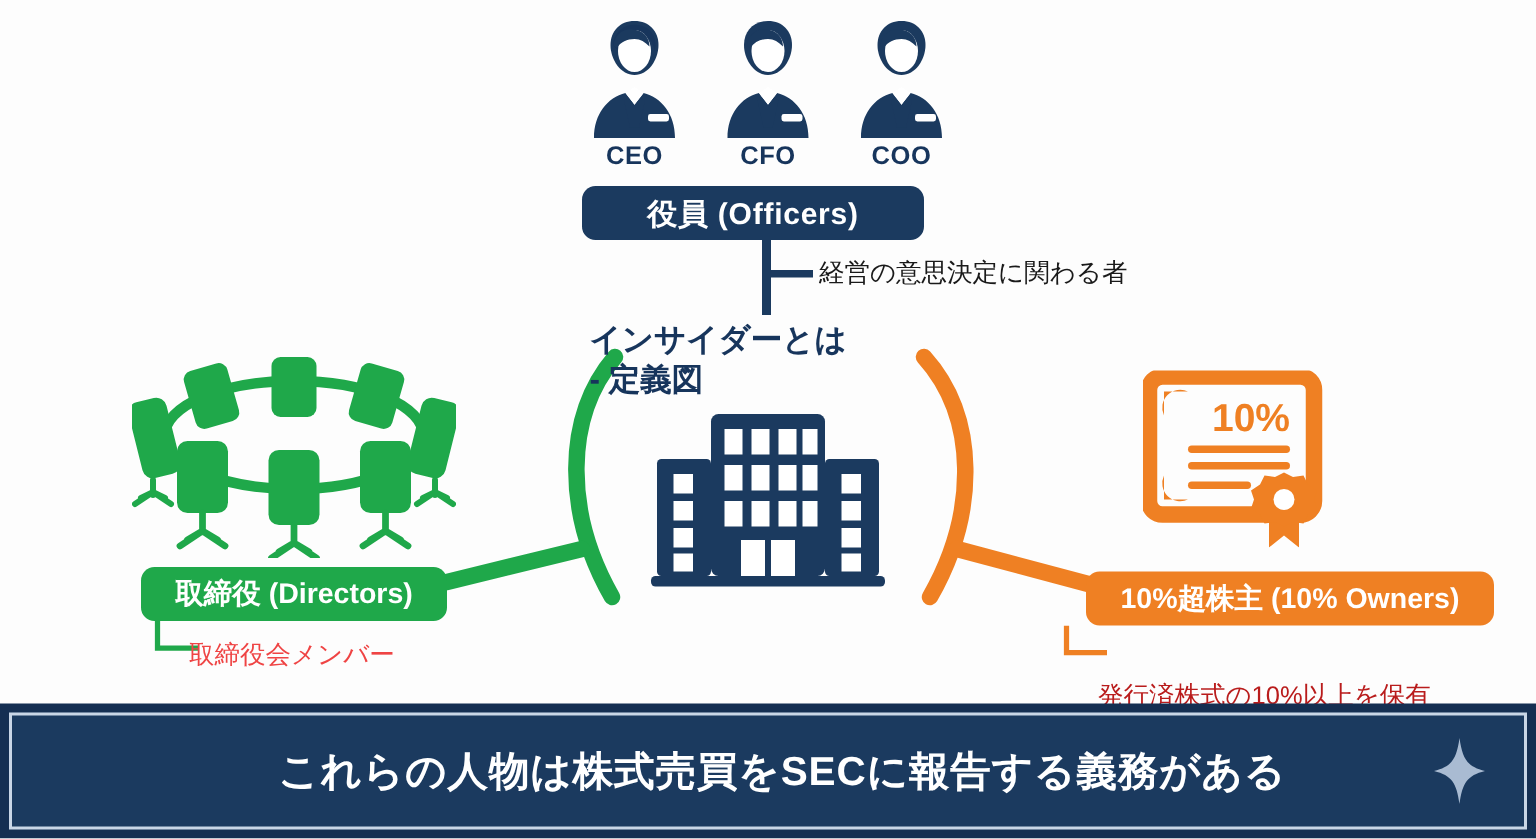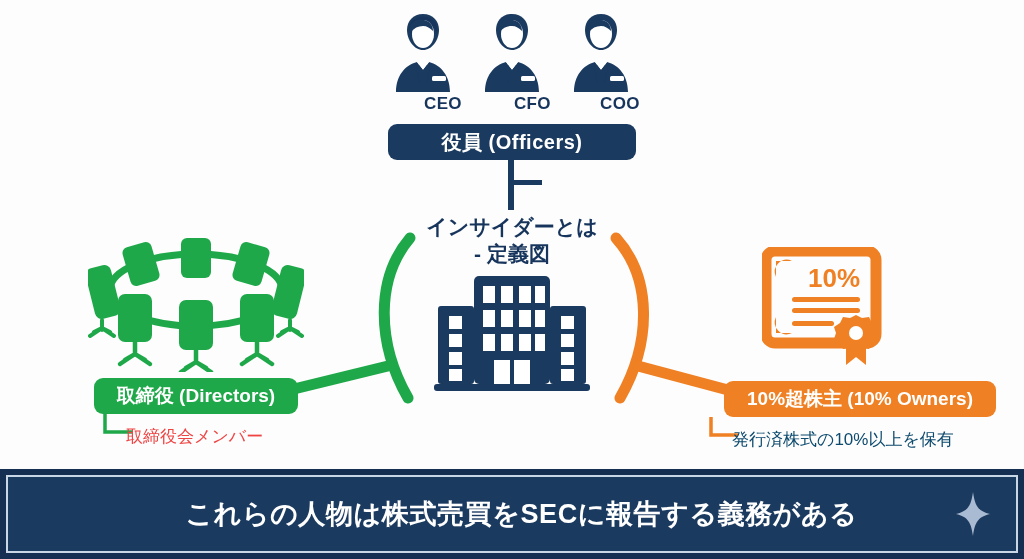--- a/index.html
+++ b/index.html
@@ -41,42 +41,42 @@
 
   .person-label-row {
     display: flex;
     justify-content: space-between;
     width: 256px;
     margin-top: 2px;
   }
 
   .person-label {
     width: 78px;
-    text-align: right;
+    text-align: center;
     font-size: 17px;
     font-weight: bold;
     color: #17355c;
     letter-spacing: .4px;
   }
 
   .badge {
     display: flex;
     align-items: center;
     justify-content: center;
     border-radius: 9px;
     font-weight: bold;
     color: #ffffff;
     white-space: nowrap;
   }
 
   #officers-badge {
     position: absolute;
     left: 388px;
     top: 124px;
-    width: 248px;
+    width: 228px;
     height: 36px;
     background: #1b3a5f;
     font-size: 20px;
     letter-spacing: .5px;
   }
 
   
   #officers-stem {
     position: absolute;
     left: 508px;
@@ -101,21 +101,21 @@
     color: #1a1a1a;
     white-space: nowrap;
   }
 
   
   #center-title {
     position: absolute;
     left: 393px;
     top: 214px;
     width: 238px;
-    text-align: center;
+    text-align: left;
     font-size: 21px;
     font-weight: bold;
     color: #17355c;
     line-height: 1.28;
     white-space: pre-line;
   }
 
   #building {
     position: absolute;
     left: 432px;
@@ -184,23 +184,23 @@
     position: absolute;
     left: 708px;
     top: 417px;
     width: 30px;
     height: 24px;
   }
 
   #owners-note {
     position: absolute;
     left: 732px;
-    top: 428px;
+    top: 452px;
     font-size: 17px;
-    color: #0c4a6e;
+    color: #b91c1c;
     white-space: nowrap;
   }
 
   
   #arcs {
     position: absolute;
     left: 280px;
     top: 230px;
     width: 470px;
     height: 190px;
@@ -304,20 +304,21 @@
       <div class="person-label">CFO</div>
       <div class="person-label">COO</div>
     </div>
 
   </div>
 
   <div id="officers-badge" class="badge">役員 (Officers)</div>
 
   <div id="officers-stem"></div>
   <div id="officers-tick"></div>
+  <div id="officers-note">経営の意思決定に関わる者</div>
 
   <svg id="arcs" viewBox="0 0 470 190">
 
     <path d="M130 8 C 96 48, 96 112, 128 168" fill="none" stroke="#1fa84a" stroke-width="11" stroke-linecap="round"></path>
 
     <path d="M108 136 L 18 158" fill="none" stroke="#1fa84a" stroke-width="11" stroke-linecap="round"></path>
 
     <path d="M336 8 C 372 48, 372 112, 340 168" fill="none" stroke="#ef8023" stroke-width="11" stroke-linecap="round"></path>
 
     <path d="M358 136 L 448 160" fill="none" stroke="#ef8023" stroke-width="11" stroke-linecap="round"></path>

